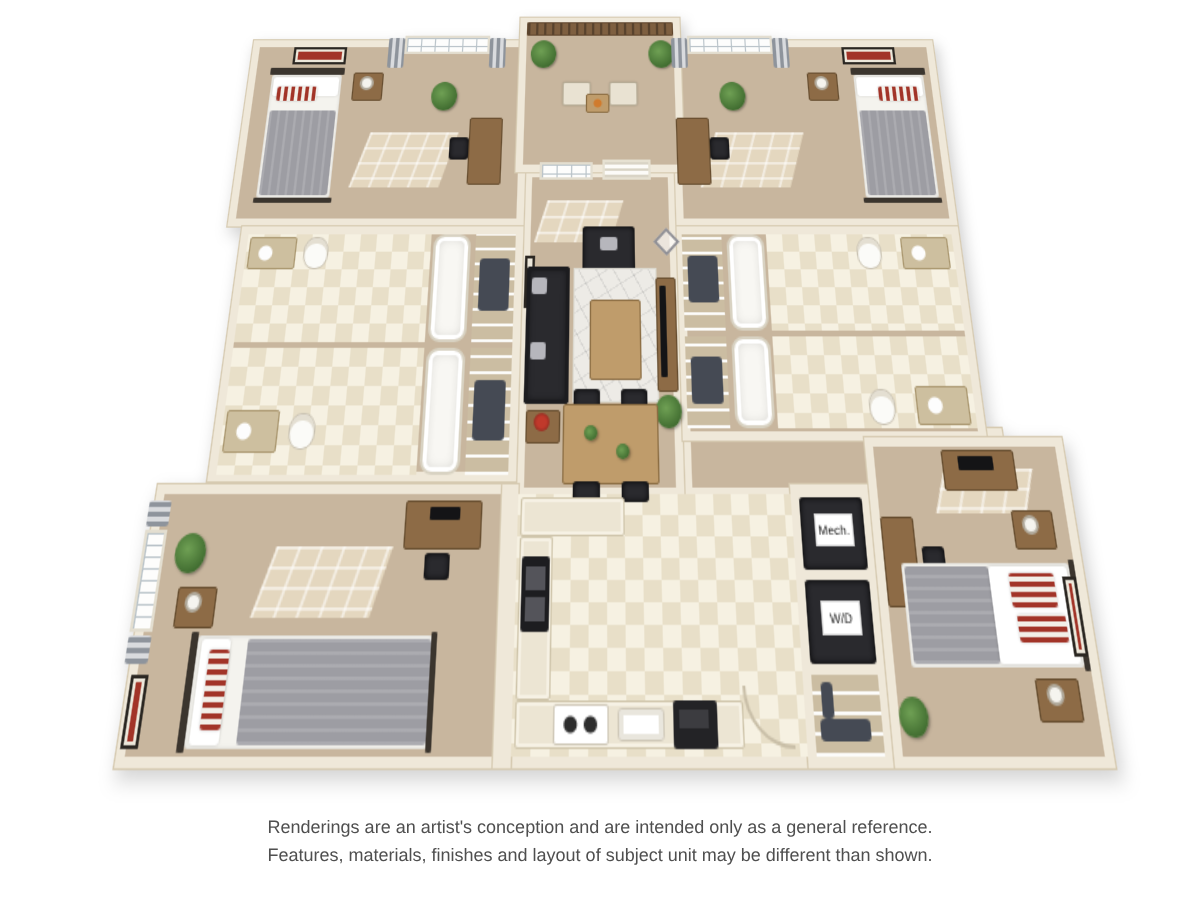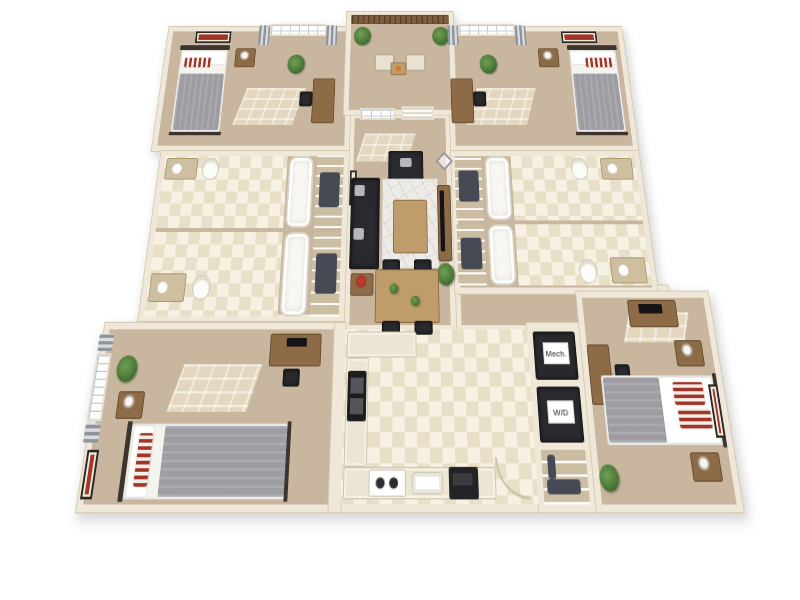--- a/index.html
+++ b/index.html
@@ -208,14 +208,16 @@
     <div class="a dark" style="left:686px;top:398px;width:4px;height:64px"></div>
     <div class="a wood" style="left:650px;top:368px;width:30px;height:24px"></div>
     <div class="a lampc" style="left:657px;top:371px;width:12px;height:12px"></div>
     <div class="a wood" style="left:650px;top:466px;width:30px;height:24px"></div>
     <div class="a lampc" style="left:657px;top:469px;width:12px;height:12px"></div>
     <div class="a art" style="left:680px;top:408px;width:10px;height:46px"></div>
     <div class="a plantc" style="left:554px;top:476px;width:20px;height:22px"></div>
   </div>
 
   <div class="disc">
+    <div>Renderings are an artist's conception and are intended only as a general reference.</div>
+    <div>Features, materials, finishes and layout of subject unit may be different than shown.</div>
   </div>
 </div>
 
 </body></html>

